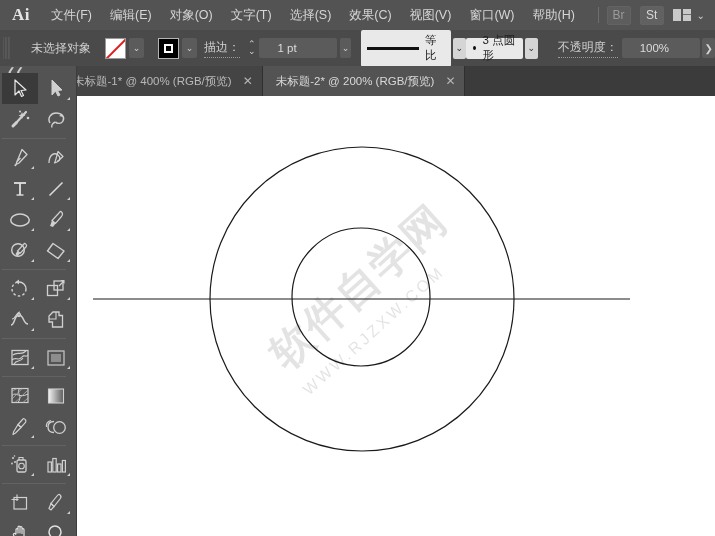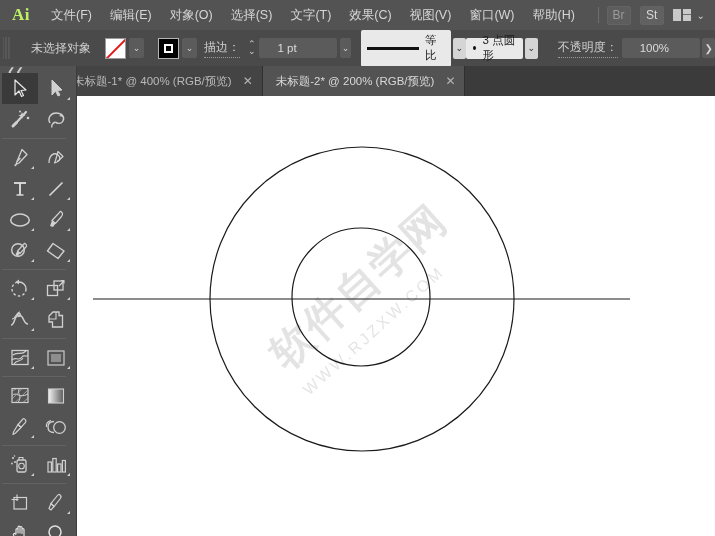--- a/index.html
+++ b/index.html
@@ -11,21 +11,21 @@
   }
   #app{position:relative;width:715px;height:536px;}
 
   
   .menubar{
     position:absolute;left:0;top:0;width:715px;height:30px;
     background:#535353;display:flex;align-items:center;
     border-bottom:1px solid #3f3f3f;
   }
   .ai-logo{
-    width:42px;text-align:center;color:#bef264;
+    width:42px;text-align:center;color:#e5e5e5;
     font-size:17px;font-weight:bold;letter-spacing:.5px;
     font-family:"Liberation Serif","DejaVu Serif",serif;
   }
   .menu-item{
     color:#d6d6d6;font-size:12.5px;padding:0 9px;line-height:30px;
     white-space:nowrap;cursor:default;
   }
   .mb-spacer{flex:1;}
   .mb-sep{width:1px;height:16px;background:#6d6d6d;margin:0 8px;}
   .appbtn{
@@ -157,22 +157,22 @@
 </head>
 <body>
 
 <div id="app">
 
   <div class="menubar">
     <div class="ai-logo">Ai</div>
     <div class="menu-item">文件(F)</div>
     <div class="menu-item">编辑(E)</div>
     <div class="menu-item">对象(O)</div>
+    <div class="menu-item">文字(T)</div>
     <div class="menu-item">选择(S)</div>
-    <div class="menu-item">文字(T)</div>
     <div class="menu-item">效果(C)</div>
     <div class="menu-item">视图(V)</div>
     <div class="menu-item">窗口(W)</div>
     <div class="menu-item">帮助(H)</div>
     <div class="mb-spacer"></div>
     <div class="mb-sep"></div>
     <div class="appbtn">Br</div>
     <div class="appbtn lit">St</div>
     <div class="ws-icon">
       <i></i>

